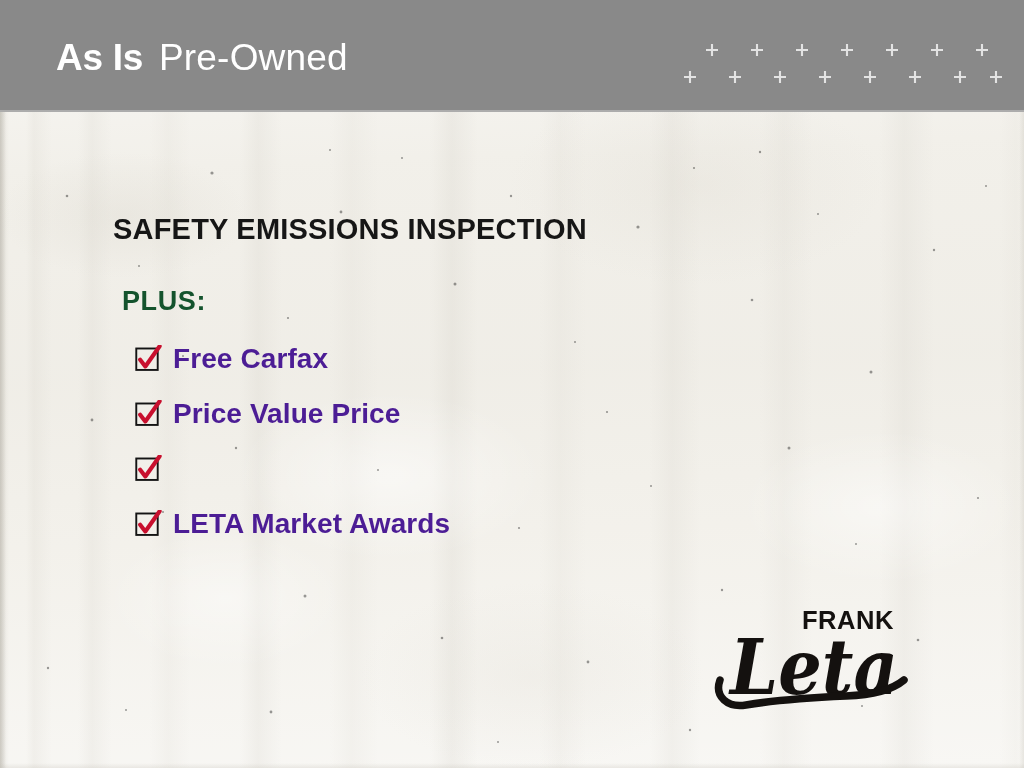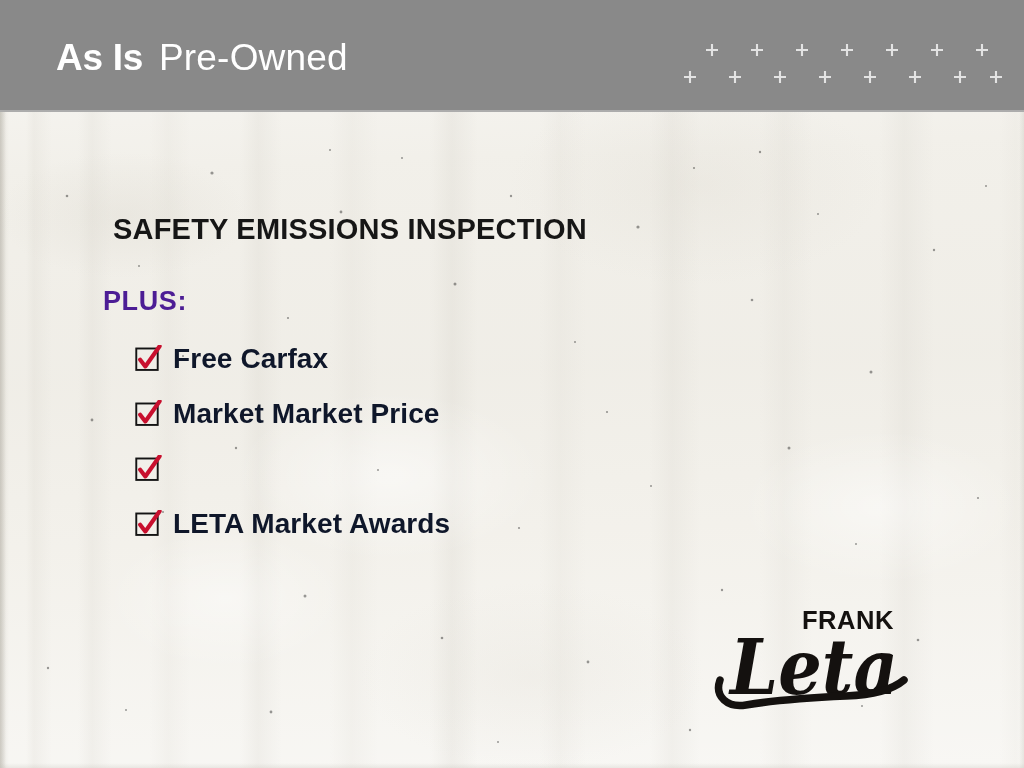--- a/index.html
+++ b/index.html
@@ -138,25 +138,25 @@
     left: 113px;
     top: 213px;
     font-size: 29px;
     font-weight: bold;
     color: #161616;
     letter-spacing: 0.2px;
     white-space: nowrap;
   }
   #plus-label {
     position: absolute;
-    left: 103px;
+    left: 122px;
     top: 286px;
     font-size: 27px;
     font-weight: bold;
-    color: #4c1d95;
+    color: #14532d;
     letter-spacing: 0.6px;
   }
 
   #checklist {
     position: absolute;
     left: 135px;
     top: 340px;
     width: 700px;
   }
   .check-row {
@@ -169,21 +169,21 @@
     top: 5px;
     width: 27px;
     height: 27px;
   }
   .check-label {
     position: absolute;
     left: 38px;
     top: 0;
     font-size: 28px;
     font-weight: bold;
-    color: #0f172a;
+    color: #4c1d95;
     white-space: nowrap;
     letter-spacing: 0.1px;
     line-height: 38px;
   }
 
   
   #logo {
     position: absolute;
     left: 706px;
     top: 602px;
@@ -292,21 +292,21 @@
       </svg>
       <span class="check-label">Free Carfax</span>
     </div>
 
 
     <div class="check-row">
       <svg class="check-box" viewBox="0 0 34 34" aria-hidden="true">
         <rect x="1.6" y="4.4" width="27" height="27" fill="none" stroke="#141414" stroke-width="2.4"></rect>
         <path d="M6.5 18.5 L13 27 L31 1.5" fill="none" stroke="#c8102e" stroke-width="5.2" stroke-linecap="round" stroke-linejoin="round"></path>
       </svg>
-      <span class="check-label">Market Market Price</span>
+      <span class="check-label">Price Value Price</span>
     </div>
 
     <div class="check-row">
       <svg class="check-box" viewBox="0 0 34 34" aria-hidden="true">
         <rect x="1.6" y="4.4" width="27" height="27" fill="none" stroke="#141414" stroke-width="2.4"></rect>
         <path d="M6.5 18.5 L13 27 L31 1.5" fill="none" stroke="#c8102e" stroke-width="5.2" stroke-linecap="round" stroke-linejoin="round"></path>
       </svg>
     </div>
 
     <div class="check-row">

